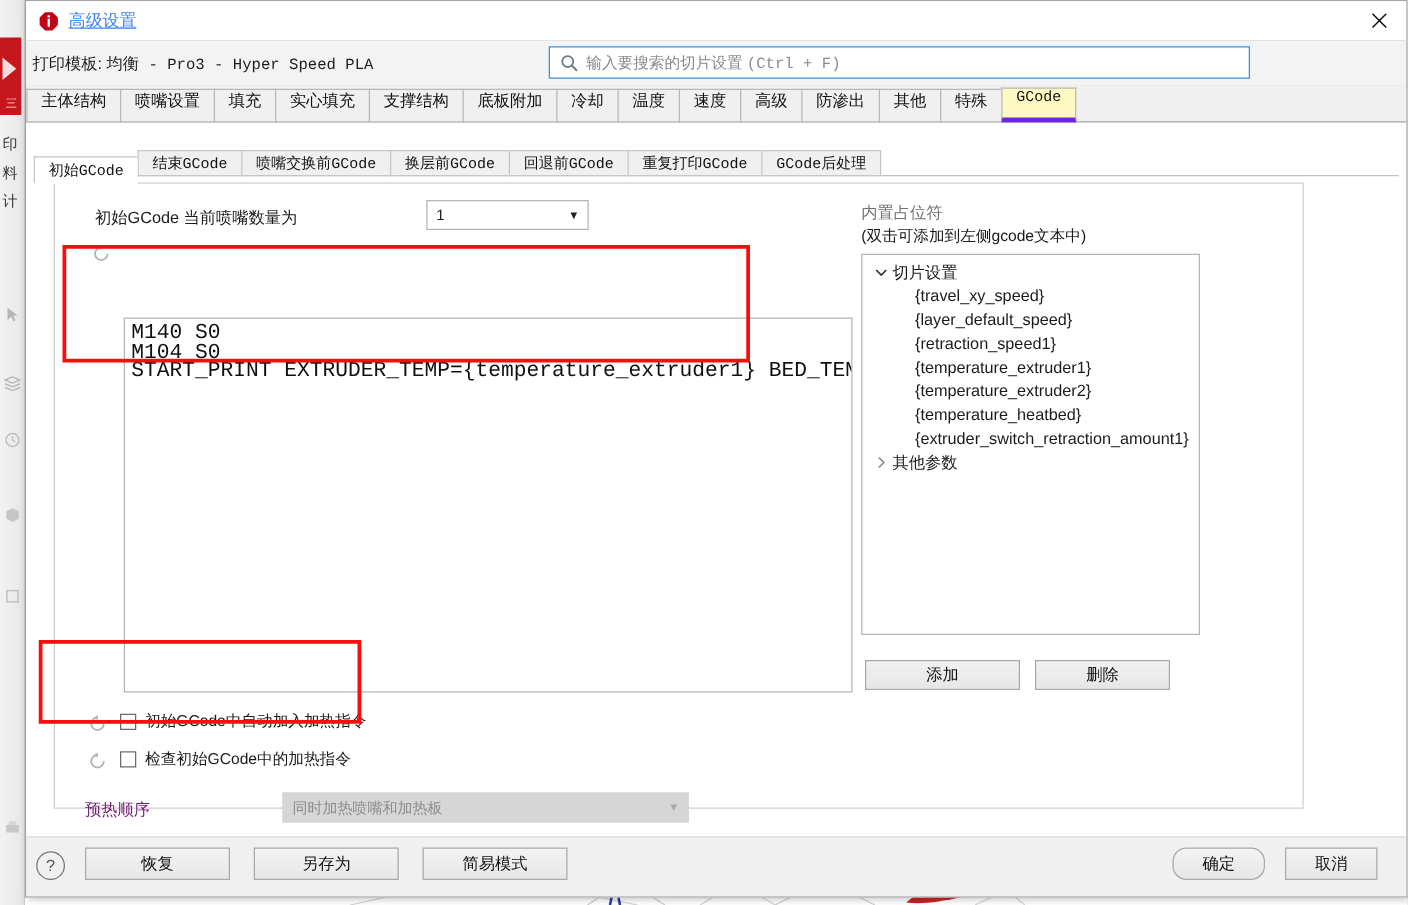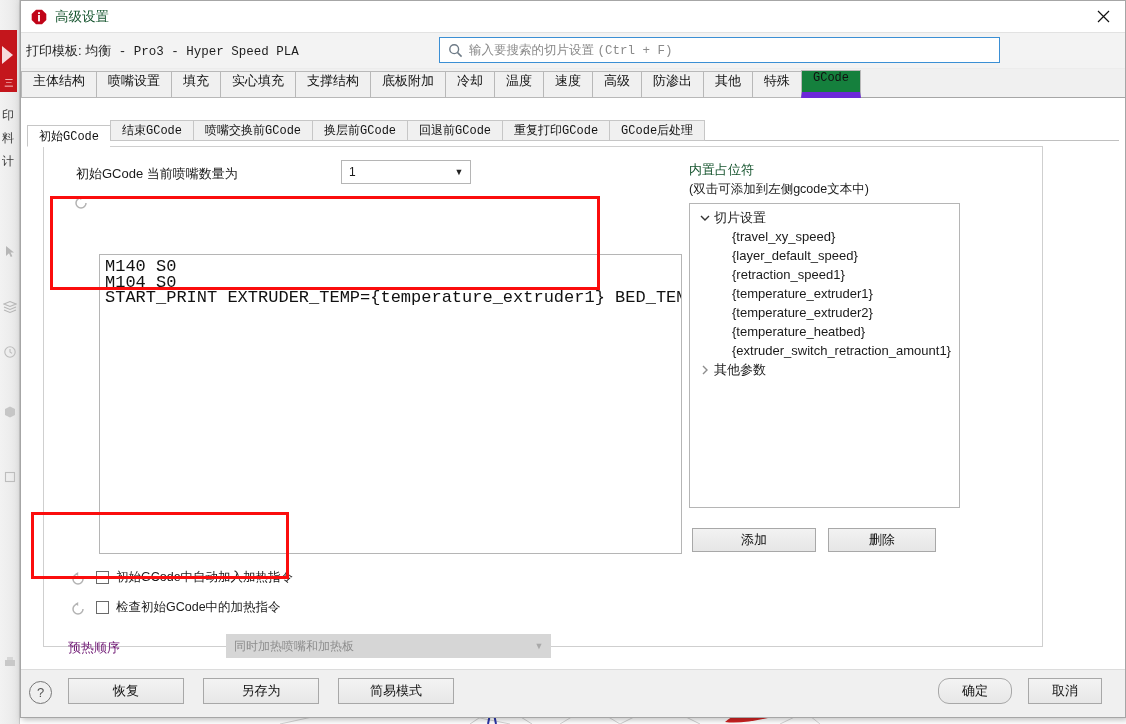--- a/index.html
+++ b/index.html
@@ -54,21 +54,21 @@
   }
   .titlebar {
     position: relative; height: 32px; background: #ffffff;
     border-bottom: 1px solid #e2e2e2;
   }
   .title-ico {
     position:absolute; left: 10px; top: 8px; width: 16px; height: 16px;
   }
   .title-text {
     position: absolute; left: 34px; top: 7px;
-    font-size: 13.5px; color: #14532d;
+    font-size: 13.5px; color: #3b82f6; text-decoration: underline;
   }
   .close-btn {
     position: absolute; right: 0; top: 0; width: 44px; height: 31px;
     display: flex; align-items: center; justify-content: center;
     font-size: 15px; color: #111; cursor: default;
   }
 
   .subbar {
     position: relative; height: 36px; background: #f3f3f3;
     border-bottom: 1px solid #ececec;
@@ -99,22 +99,22 @@
     padding: 0 11px;
     display: flex; align-items: flex-start;
     font-size: 13px; color: #111;
     background: #f0f0f0;
     border: 1px solid #b8b8b8;
     border-right: none;
     z-index: 1;
   }
   .tab:last-child { border-right: 1px solid #b8b8b8; }
   .tab.active {
-    background: #15803d; height: 28px; margin-top: 0;
-    border-bottom: 6px solid #6d28d9;
+    background: #fef9c3; height: 28px; margin-top: 0;
+    border-bottom: 4px solid #6d28d9;
     z-index: 3;
     font-family: "Liberation Mono","DejaVu Sans Mono", monospace;
     font-size: 12px;
   }
 
   
   .panel {
     position: absolute; left: 0; top: 96px; right: 0; bottom: 48px;
     background: #ffffff;
     border-top: 1px solid #a6a6a6;
@@ -183,21 +183,21 @@
   }
 
   .chk-row { position:absolute; display:flex; align-items:center; }
   .chk-box {
     width: 13px; height: 13px; border: 1px solid #6a6a6a; background:#fff;
     margin-right: 7px;
   }
   .chk-label { font-size: 12.5px; color:#1a1a1a; }
 
   
-  .ph-title { position:absolute; font-size: 13px; color:#14532d; }
+  .ph-title { position:absolute; font-size: 13px; color:#737373; }
   .ph-sub { position:absolute; font-size: 12.5px; color:#1a1a1a; }
   .ph-list {
     position:absolute; left: 668px; top: 205px; width: 270px; height: 305px;
     border: 1px solid #b5b5b5; background:#ffffff; overflow:hidden;
     padding-top: 4px;
   }
   .tree-node {
     display:flex; align-items:center; height: 19px;
     font-size: 13px; color:#1a1a1a; padding-left: 6px;
   }

